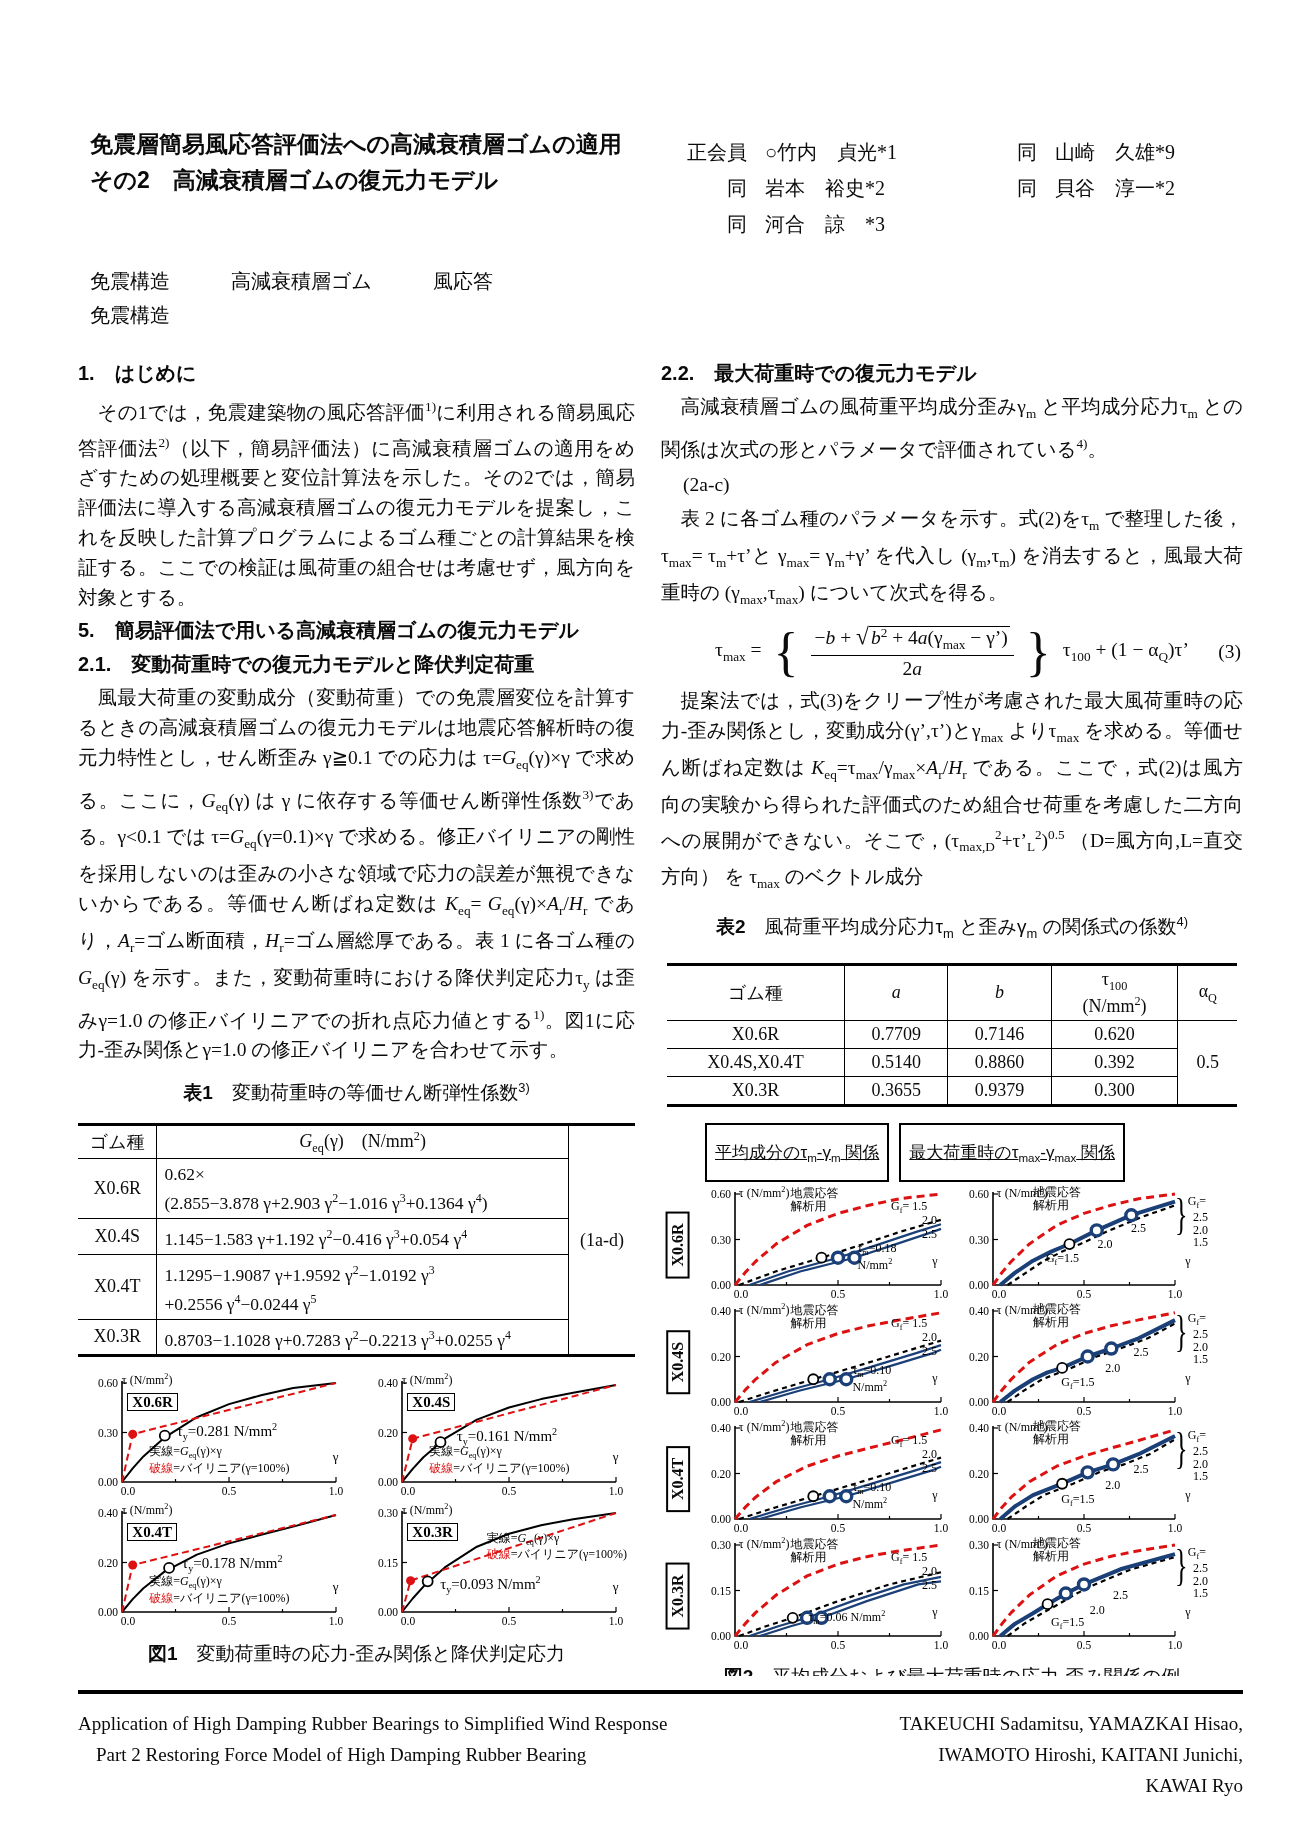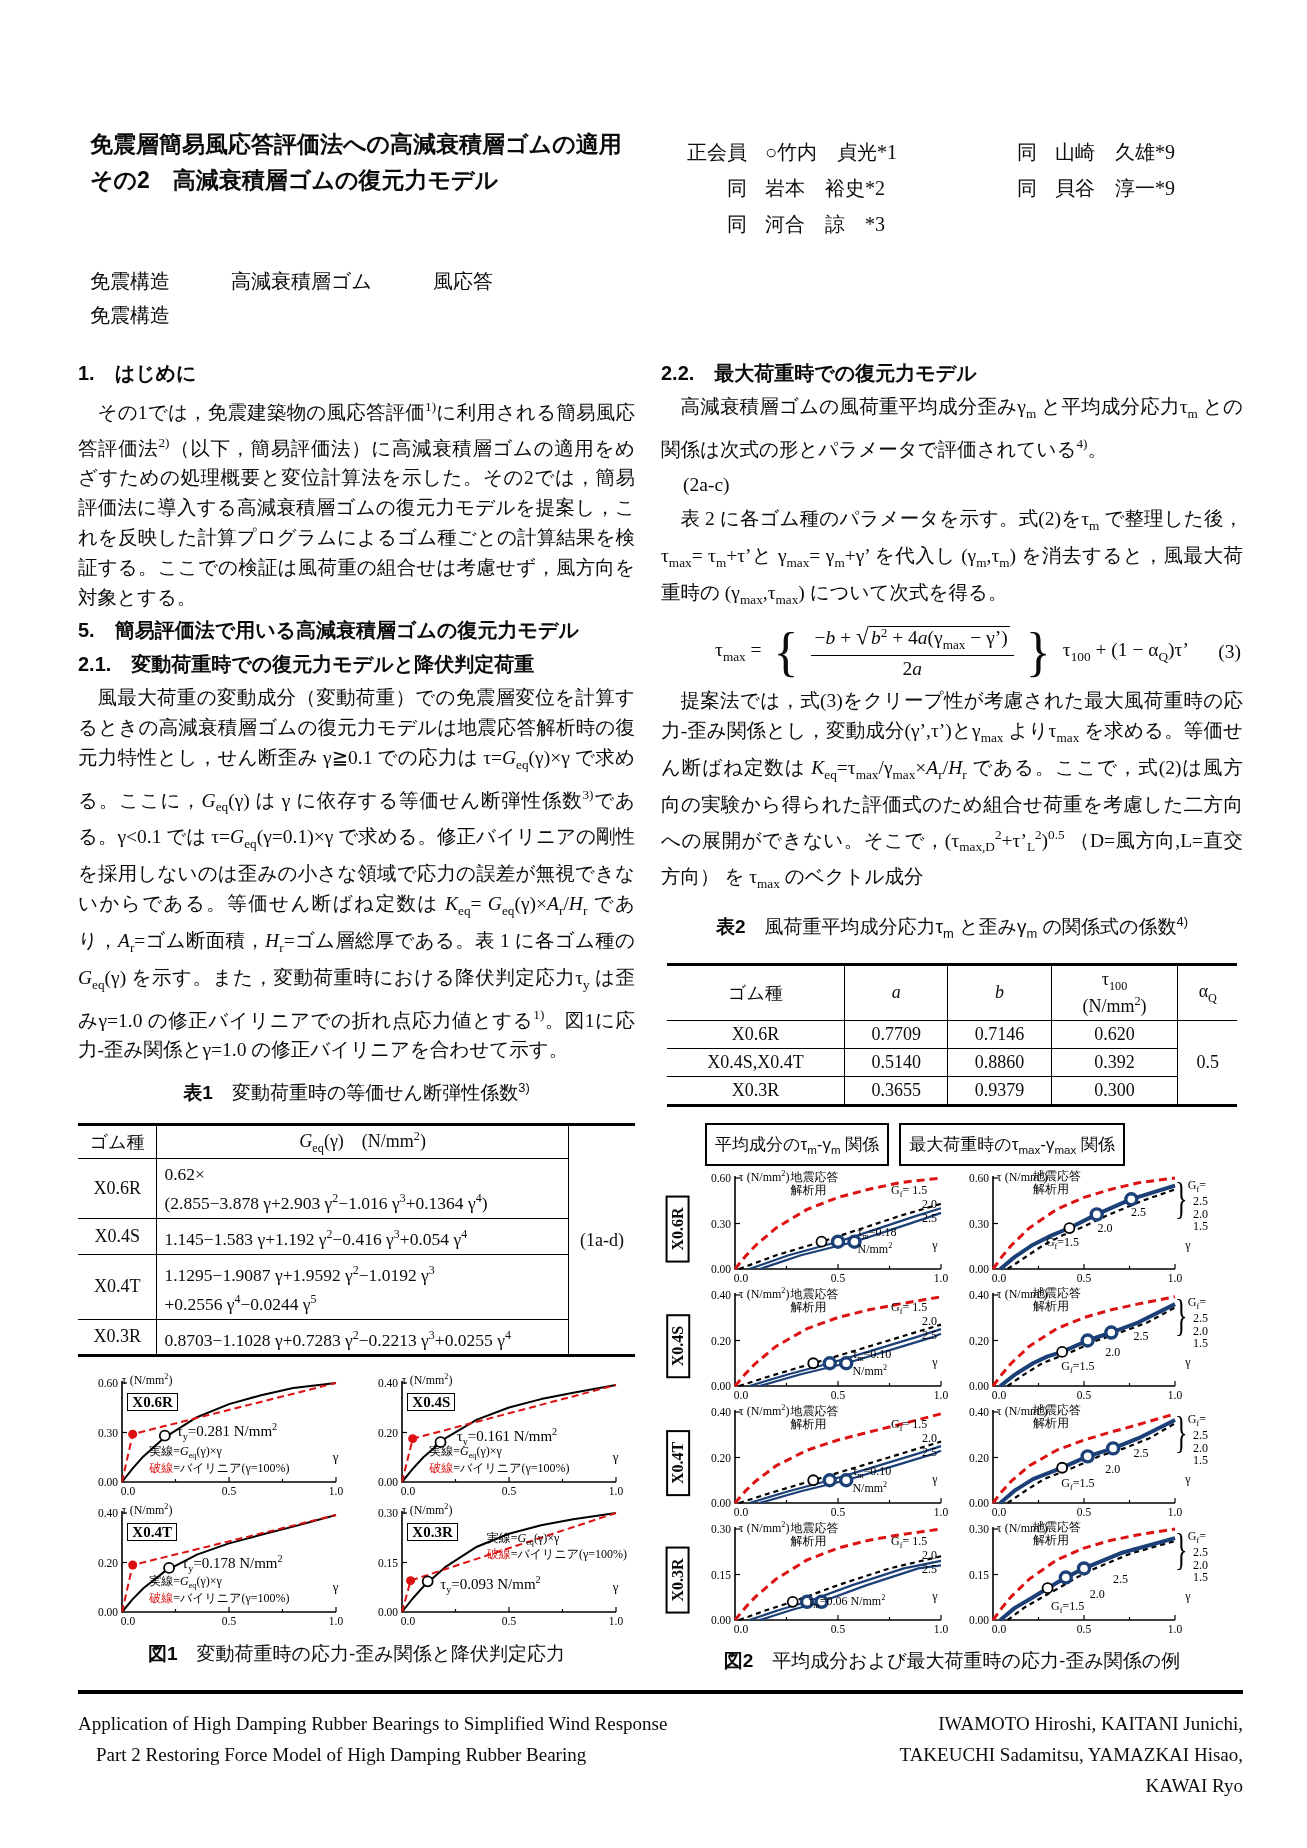--- a/index.html
+++ b/index.html
@@ -48,21 +48,21 @@
   .fig1grid{display:grid;grid-template-columns:274px 274px;column-gap:6px;row-gap:2px;margin-top:10px;}
   .chart{position:relative;font-family:"Liberation Serif","DejaVu Serif",serif;}
   .chart.f1{width:274px;height:128px;}
   .chart.f2{width:258px;height:117px;}
   .ann{position:absolute;white-space:nowrap;line-height:1.08;color:#000;}
   .annbox{border:1.6px solid #000;padding:0 4px;font-weight:bold;background:#fff;}
   .bracechar{font-size:26px;transform:scaleY(1.7);transform-origin:top;display:inline-block;}
   .f2head{display:flex;gap:10px;margin:10px 0 4px 0;}
   .f2head .sp{width:34px;}
   .hbox{border:2px solid #000;font-family:"Liberation Sans","DejaVu Sans",sans-serif;font-size:17px;
-        padding:8px 8px;white-space:nowrap;font-weight:500;}
+        padding:16px 8px;white-space:nowrap;font-weight:500;text-decoration:underline;}
   .f2row{display:flex;align-items:center;}
   .rotlabel{width:34px;display:flex;align-items:center;justify-content:center;height:117px;}
   .rotlabel span{transform:rotate(-90deg);border:2px solid #000;padding:1px 10px;font-weight:bold;font-size:16px;white-space:nowrap;background:#fff;}
   
   .footer{margin-top:14px;}
   .frule{height:4px;background:#000;}
   .frow{display:flex;justify-content:space-between;font-size:19px;line-height:31px;padding-top:14px;}
   .fleft div,.fright div{white-space:nowrap;}
   .fright{text-align:right;}
   .fl3{padding-left:18px;}
@@ -88,21 +88,21 @@
             <span class="nm">山崎　久雄*9</span>
           </div>
       </div>
       <div class="arow">
         <div class="apair">
             <span class="role">同</span>
             <span class="nm">岩本　裕史*2</span>
           </div>
         <div class="apair">
             <span class="role">同</span>
-            <span class="nm">貝谷　淳一*9</span>
+            <span class="nm">貝谷　淳一*2</span>
           </div>
       </div>
       <div class="arow">
         <div class="apair">
             <span class="role">同</span>
             <span class="nm">河合　諒　*3</span>
           </div>
         <div class="apair"></div>
       </div>
     </div>
@@ -493,20 +493,20 @@
   </div>
 
   <div class="footer">
     <div class="frule"></div>
     <div class="frow">
       <div class="fleft">
         <div>Application of High Damping Rubber Bearings to Simplified Wind Response</div>
         <div class="fl3">Part 2 Restoring Force Model of High Damping Rubber Bearing</div>
       </div>
       <div class="fright">
+        <div>TAKEUCHI  Sadamitsu,  YAMAZKAI  Hisao,</div>
         <div>IWAMOTO Hiroshi, KAITANI Junichi,</div>
-        <div>TAKEUCHI  Sadamitsu,  YAMAZKAI  Hisao,</div>
         <div>KAWAI Ryo</div>
       </div>
     </div>
   </div>
 
 </div>
 
 </body></html>

